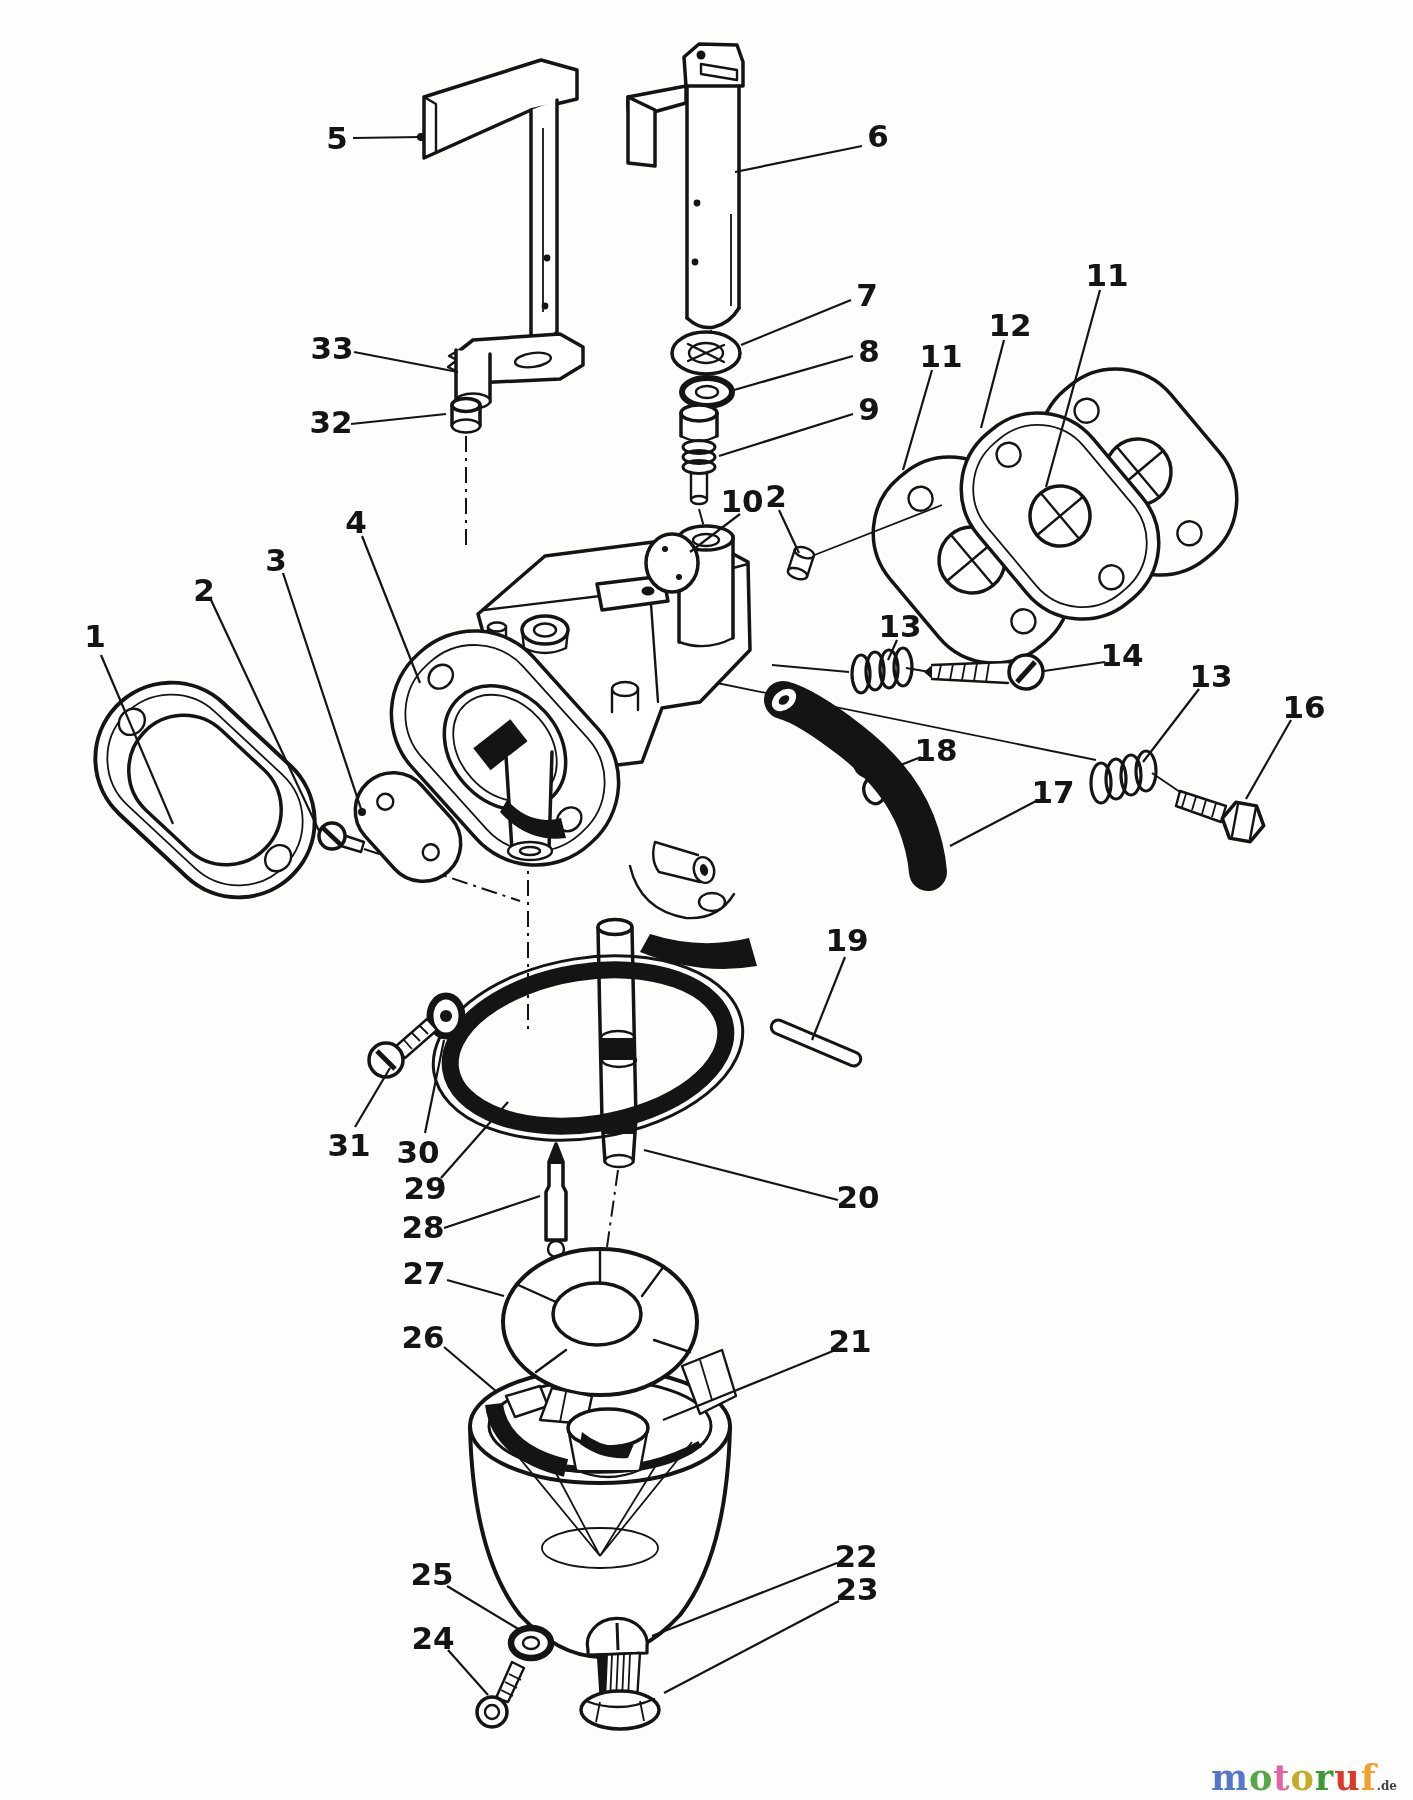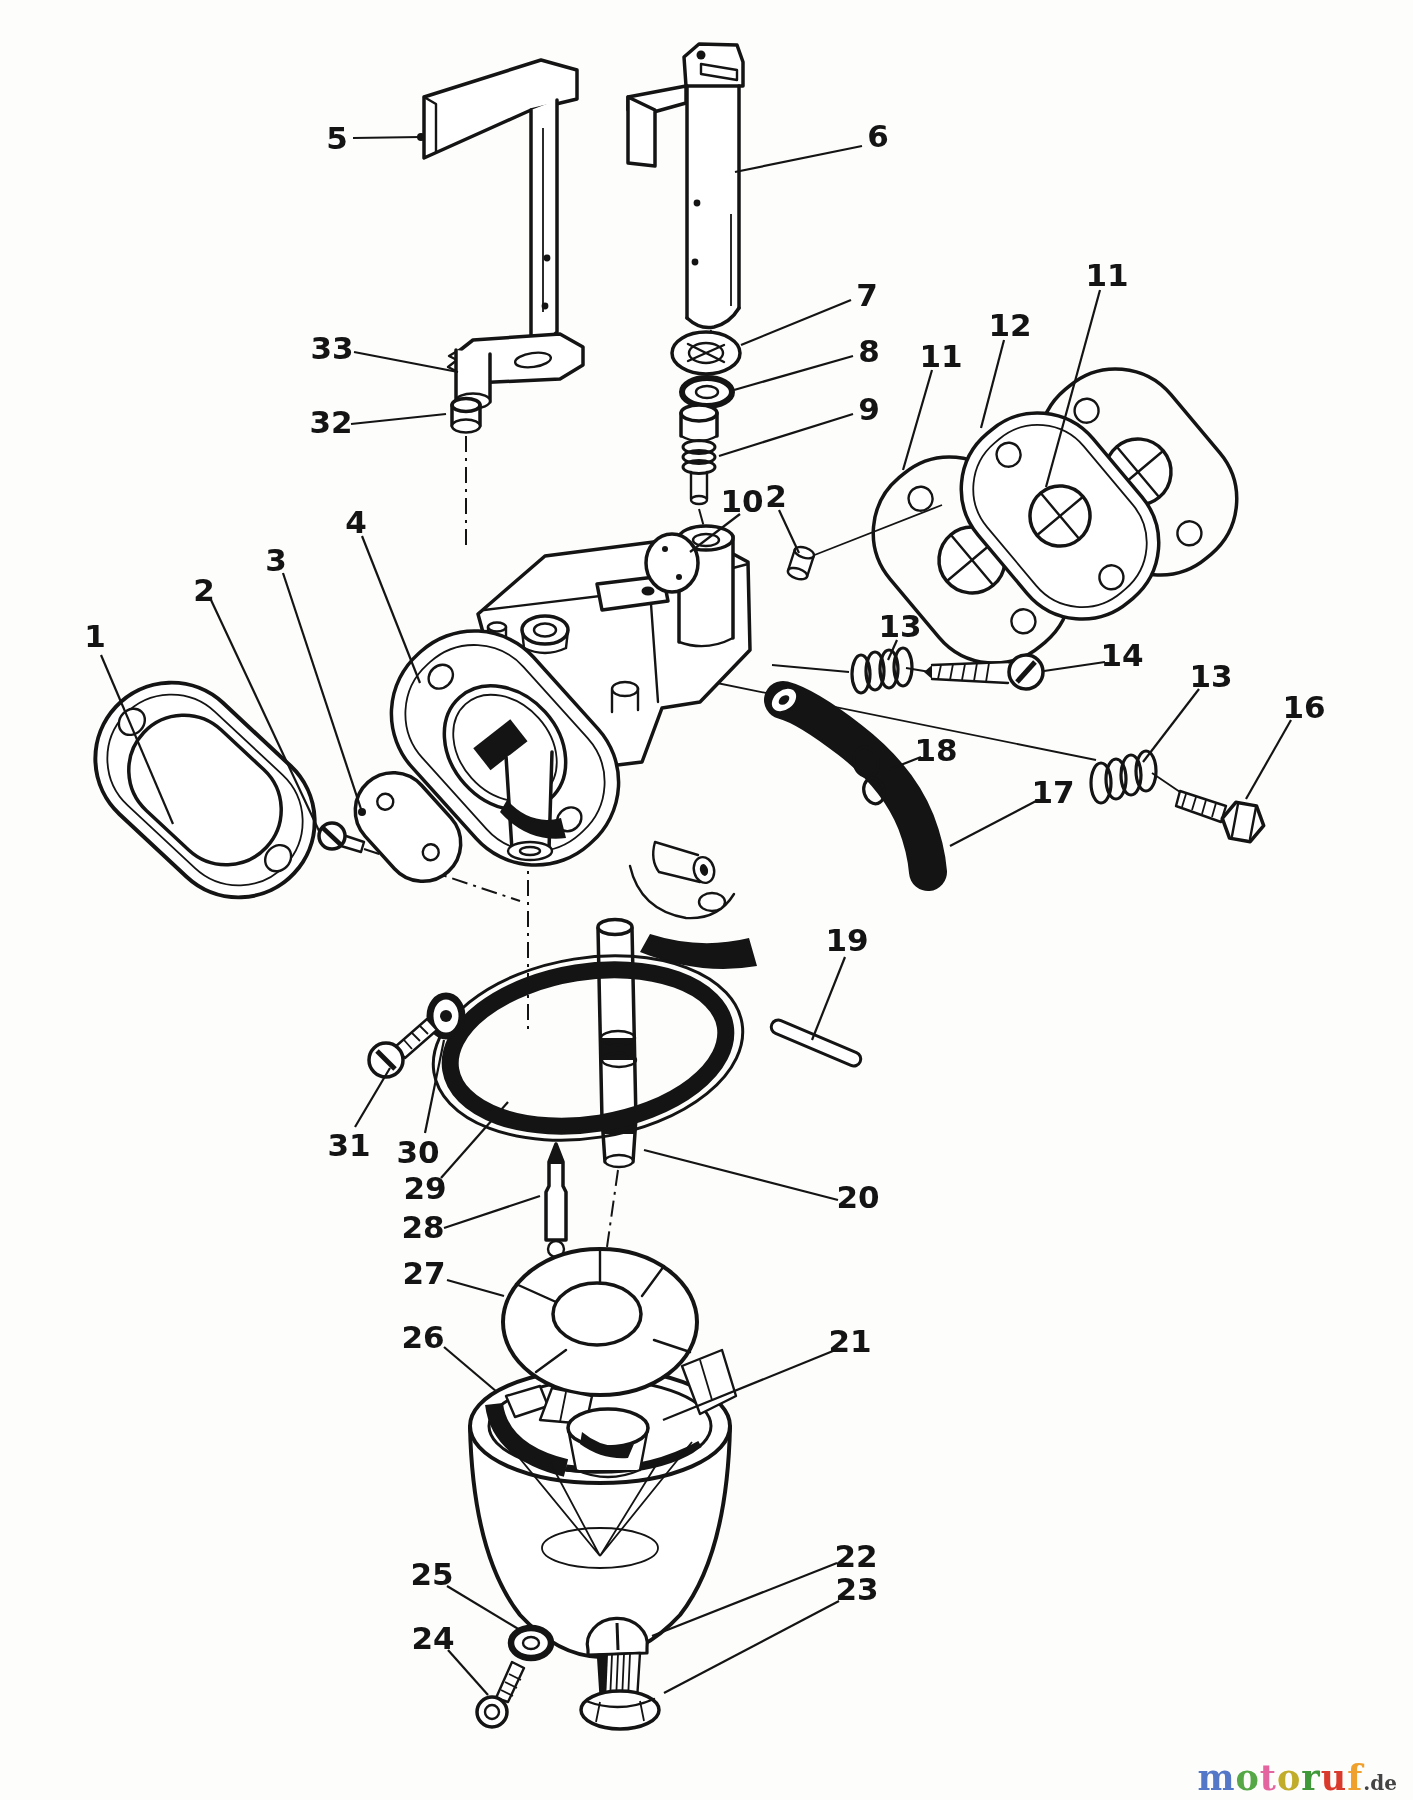--- a/index.html
+++ b/index.html
@@ -14,21 +14,21 @@
   .ink {fill:#141414;stroke:none;}
   .dash{stroke:#141414;stroke-width:2;fill:none;stroke-dasharray:16 6 3 6;}
   .thin{stroke:#141414;stroke-width:1.8;fill:none;}
   .leader{stroke:#141414;stroke-width:2.2;}
   .callout{font-family:"DejaVu Sans",sans-serif;font-weight:bold;font-size:31px;fill:#141414;
            text-anchor:middle;dominant-baseline:central;}
   
   #watermark{position:absolute;right:16px;bottom:2px;font-family:"DejaVu Serif",serif;
              font-weight:bold;font-size:35px;letter-spacing:1px;user-select:none;}
   #watermark span{display:inline-block;}
-  .wm-suffix{font-size:20px;font-weight:bold;letter-spacing:0;}
+  .wm-suffix{font-size:12px;font-weight:bold;letter-spacing:0;}
 </style>
 </head>
 <body>
 
 <div id="page" style="background: rgb(253, 253, 252);">
 
 <svg id="diagram-svg" width="1413" height="1800" viewBox="0 0 1413 1800">
 
   <defs>
     <pattern id="stipple" width="15" height="15" patternUnits="userSpaceOnUse">

